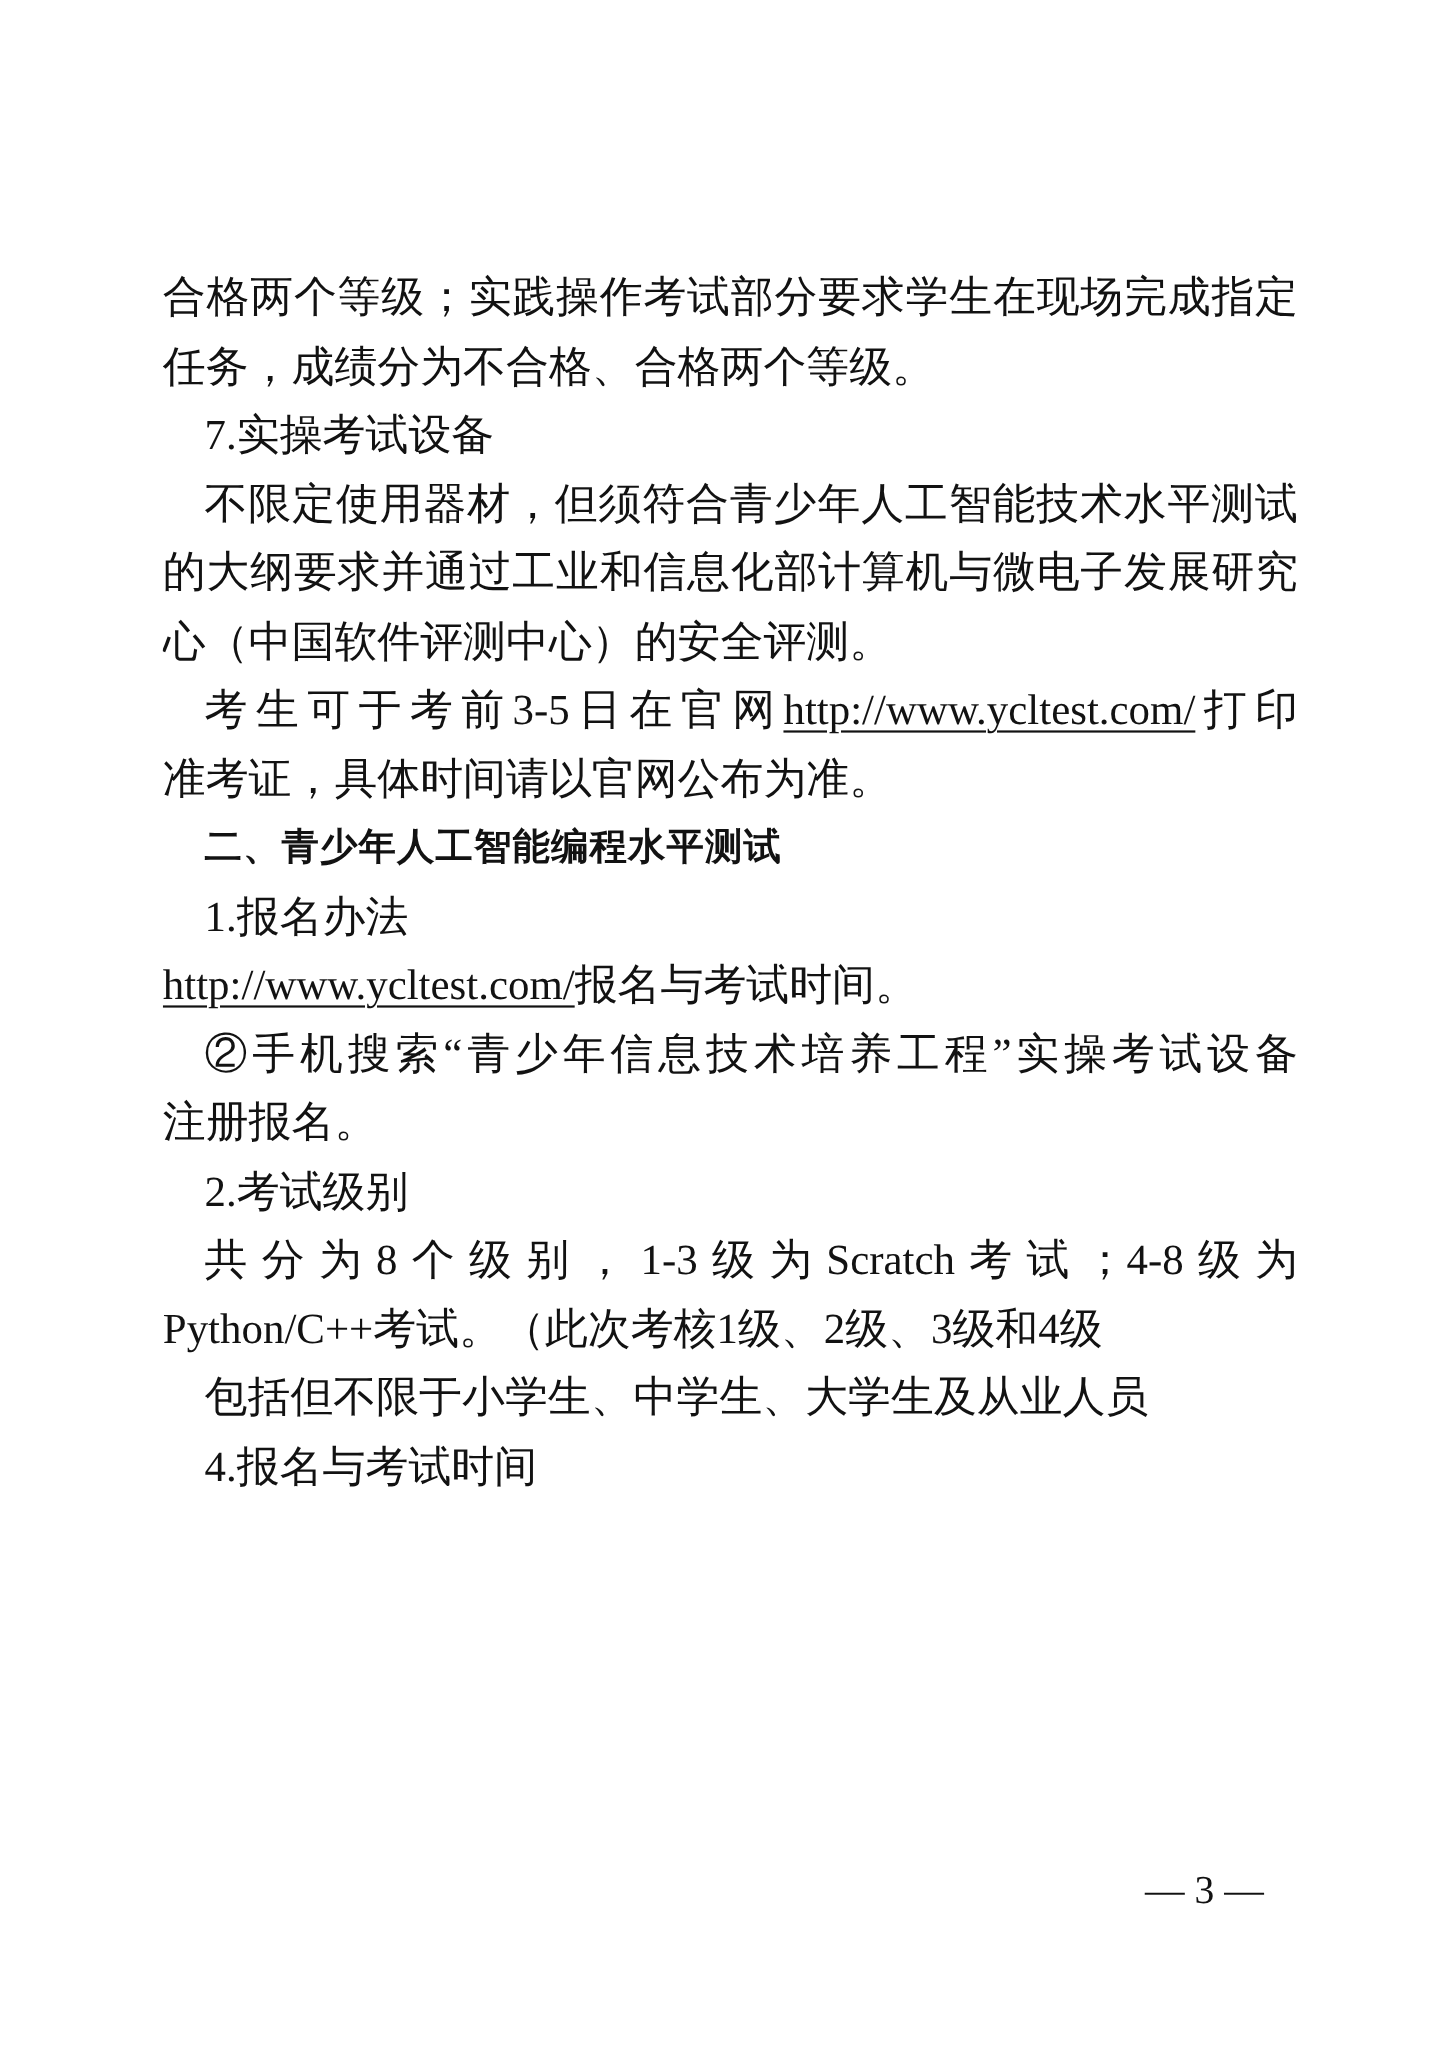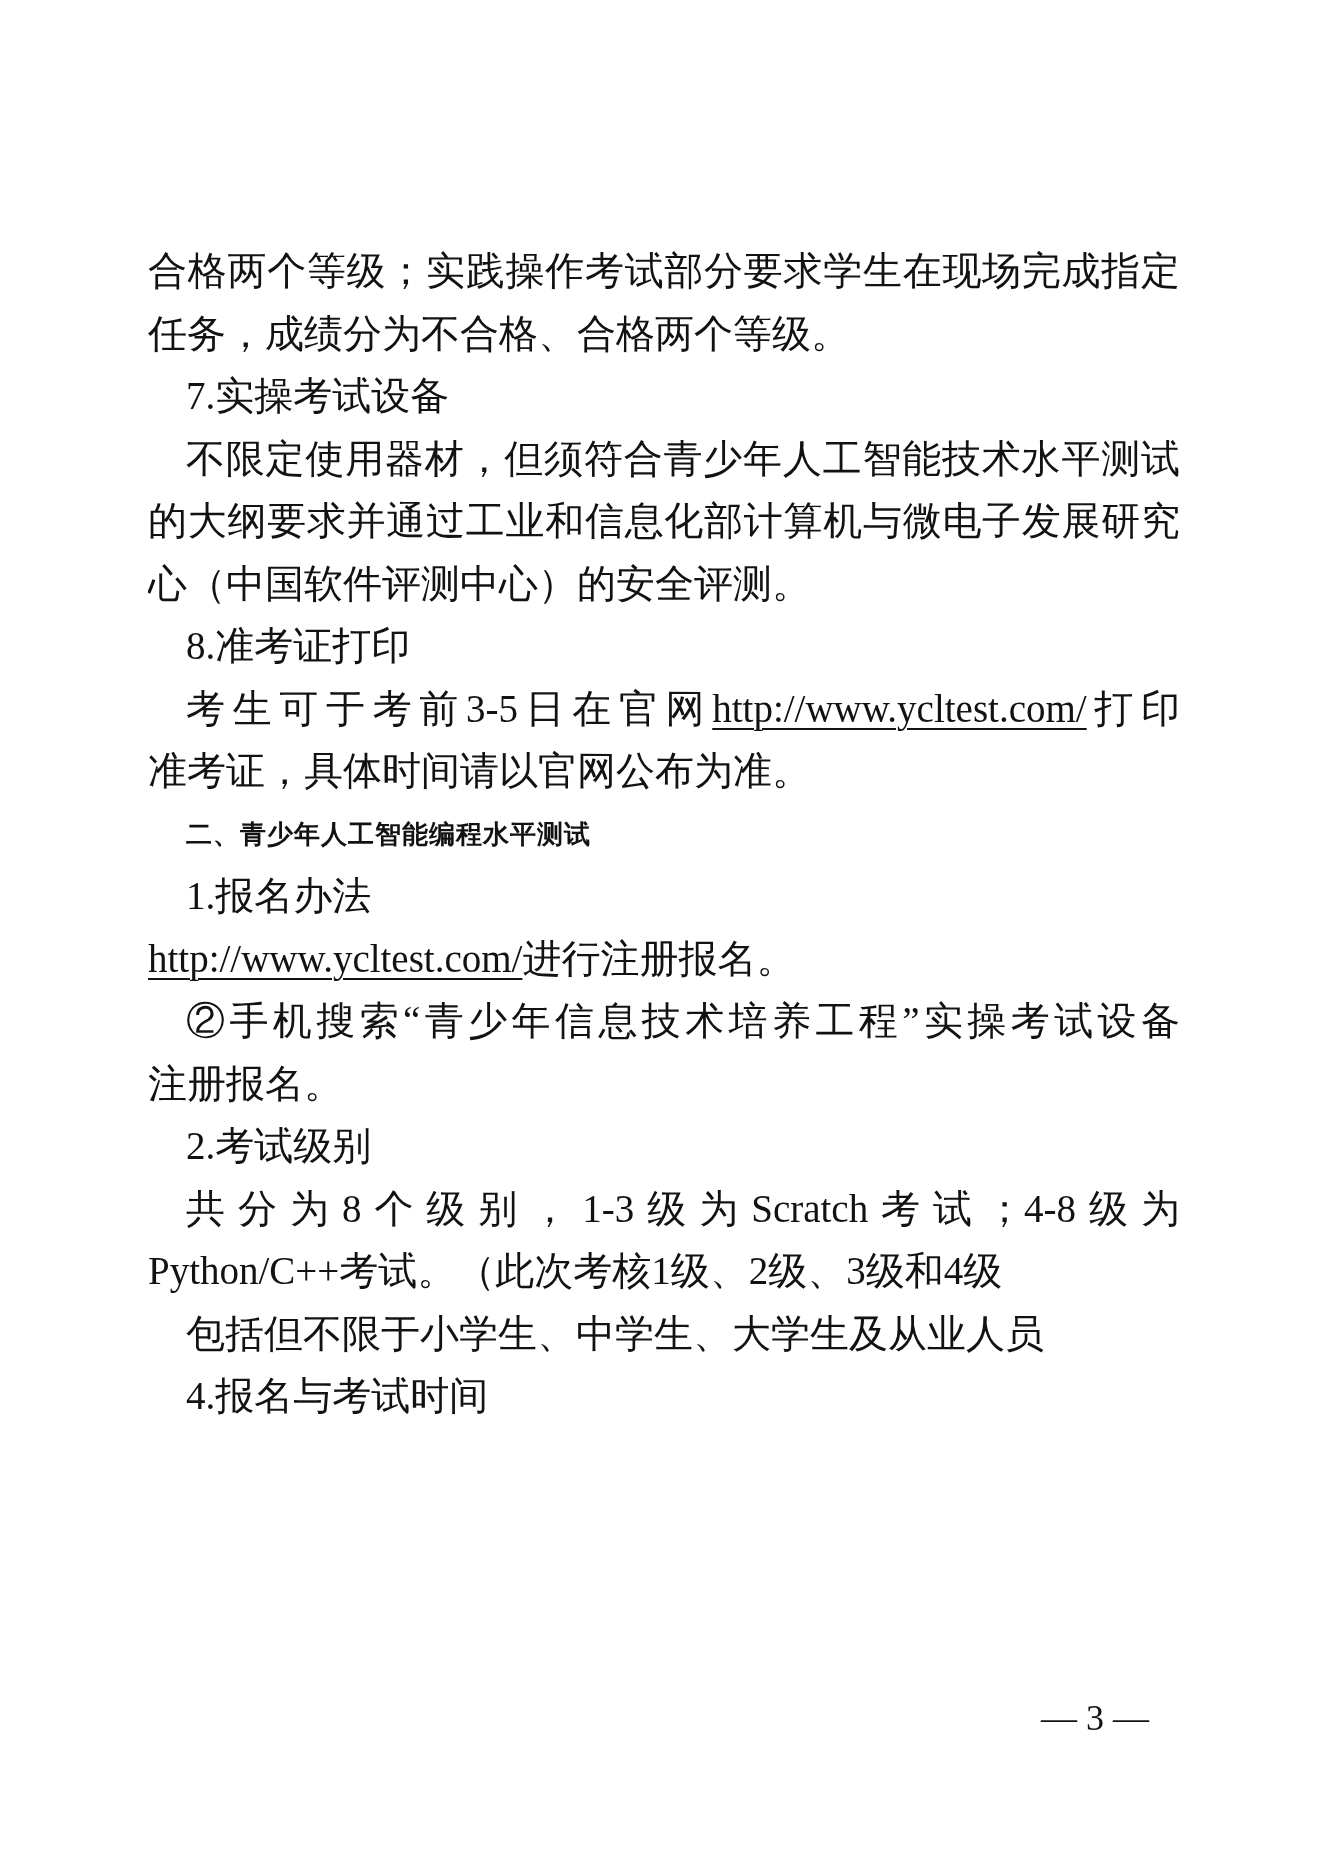--- a/index.html
+++ b/index.html
@@ -30,22 +30,22 @@
   }
   
   .i { text-indent: 38px; }
   
   .j { text-align: justify; text-align-last: justify; }
   
   .h { font-weight: normal; }
   
   .s {
     font-weight: bold;
-    font-family: Liberation Sans, sans-serif;
-    font-size: 26px;
+    font-family: Liberation Serif, serif;
+    font-size: 34px;
     letter-spacing: 1px;
   }
   .url {
     text-decoration: underline;
     text-decoration-thickness: 2px;
     text-underline-offset: 6px;
     color: #121212;
   }
   .page-footer {
     position: absolute;
@@ -69,32 +69,31 @@
   <div class="line"><span>任务，成绩分为不合格、合格两个等级。</span></div>
 
   <div class="line h i"><span>7.实操考试设备</span></div>
 
   <div class="line i j"><span>不限定使用器材，但须符合青少年人工智能技术水平测试</span></div>
 
   <div class="line j"><span>的大纲要求并通过工业和信息化部计算机与微电子发展研究中</span></div>
 
   <div class="line"><span>心（中国软件评测中心）的安全评测。</span></div>
 
-  <div class="line h i"><span>8.准考证打印</span></div>
 
   <div class="line i j"><span>考生可于考前3-5日在官网</span><span class="url">http://www.ycltest.com/</span><span>打印</span></div>
 
   <div class="line"><span>准考证，具体时间请以官网公布为准。</span></div>
 
   <div class="line s i"><span>二、青少年人工智能编程水平测试</span></div>
 
   <div class="line h i"><span>1.报名办法</span></div>
 
 
-  <div class="line"><span class="url">http://www.ycltest.com/</span><span>进行注册报名。</span></div>
+  <div class="line"><span class="url">http://www.ycltest.com/</span><span>报名与考试时间。</span></div>
 
   <div class="line i j"><span>②手机搜索“青少年信息技术培养工程”实操考试设备</span></div>
 
   <div class="line"><span>注册报名。</span></div>
 
   <div class="line h i"><span>2.考试级别</span></div>
 
   <div class="line i j"><span>共分为8个级别，1-3级为Scratch考试；4-8级为</span></div>
 
   <div class="line"><span>Python/C++考试。（此次考核1级、2级、3级和4级Python）。</span></div>

